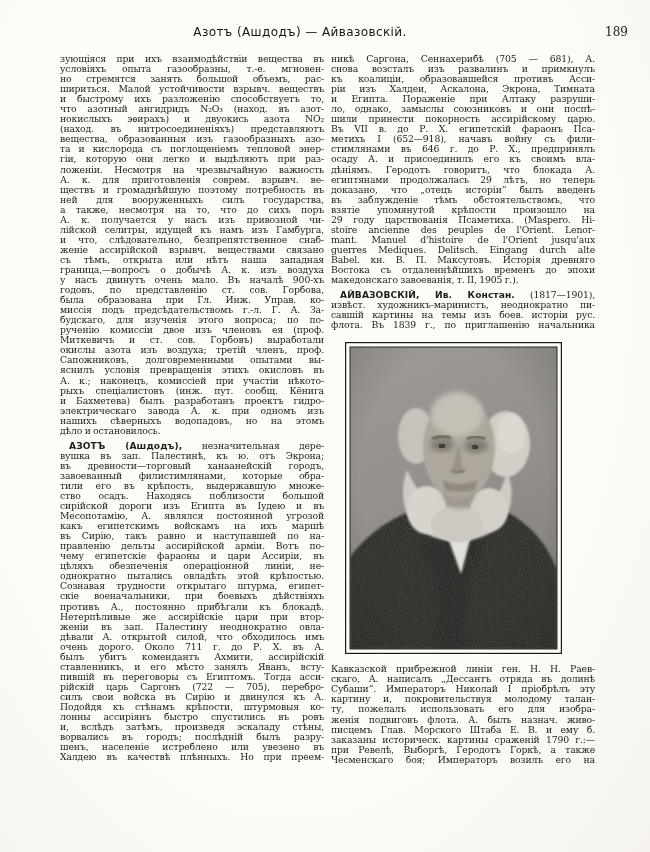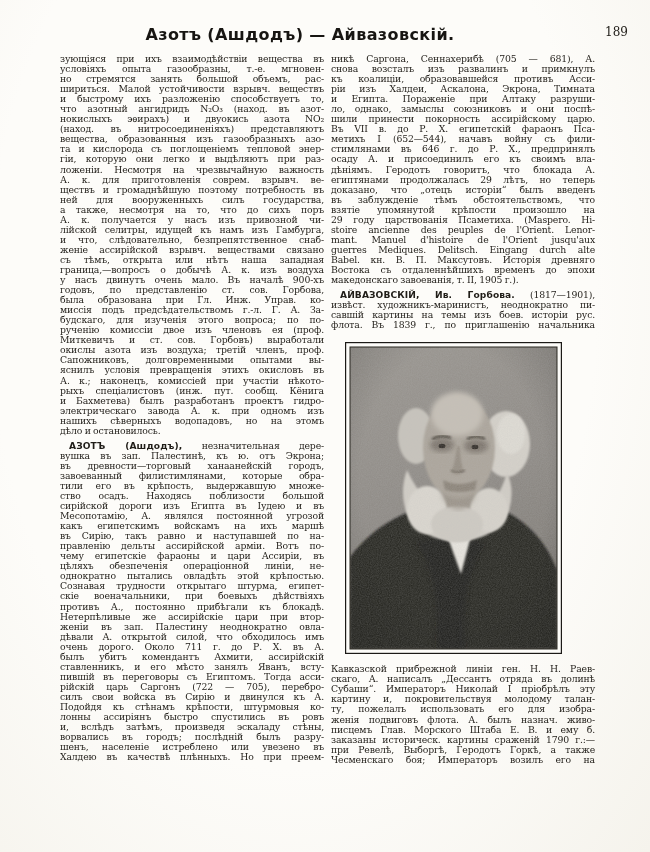--- a/index.html
+++ b/index.html
@@ -6,21 +6,21 @@
   .page {
     position:relative; width:650px; height:852px;
     background:radial-gradient(ellipse at 45% 35%, #fdfcf9 60%, #f5f3ec 100%);
     font-family:"DejaVu Serif", serif;
     color:#201d18;
     overflow:hidden;
   }
   .header-title {
     position:absolute; top:25px; left:57px; width:486px;
     text-align:center; font-family:"DejaVu Sans", sans-serif;
-    font-weight:bold; font-size:16px; letter-spacing:.4px; color:#171512;
+    font-weight:normal; font-size:12px; letter-spacing:.4px; color:#171512;
   }
   .page-number {
     position:absolute; top:25px; left:598px; width:30px;
     font-size:12px; text-align:right; color:#24211c;
   }
   .col {
     position:absolute; top:54px; width:264px;
     font-size:9.3px; line-height:10.05px;
     letter-spacing:-0.15px; word-spacing:-0.4px;
   }
@@ -128,40 +128,40 @@
   <div class="col col-right">
     <div>
         <div class="ln">никѣ Саргона, Сеннахерибѣ (705 — 681), А.</div>
         <div class="ln">снова возсталъ изъ развалинъ и примкнулъ</div>
         <div class="ln">къ коалиціи, образовавшейся противъ Асси-</div>
         <div class="ln">ріи изъ Халдеи, Аскалона, Экрона, Тимната</div>
         <div class="ln">и Египта. Пораженіе при Алтаку разруши-</div>
         <div class="ln">ло, однако, замыслы союзниковъ и они поспѣ-</div>
         <div class="ln">шили принести покорность ассирійскому царю.</div>
         <div class="ln">Въ VII в. до Р. Х. египетскій фараонъ Пса-</div>
-        <div class="ln">метихъ I (652—544), начавъ войну съ фили-</div>
+        <div class="ln">метихъ I (652—918), начавъ войну съ фили-</div>
         <div class="ln">стимлянами въ 646 г. до Р. Х., предпринялъ</div>
         <div class="ln">осаду А. и присоединилъ его къ своимъ вла-</div>
         <div class="ln">дѣніямъ. Геродотъ говоритъ, что блокада А.</div>
         <div class="ln">египтянами продолжалась 29 лѣтъ, но теперь</div>
         <div class="ln">доказано, что „отецъ исторіи“ былъ введенъ</div>
         <div class="ln">въ заблужденіе тѣмъ обстоятельствомъ, что</div>
         <div class="ln">взятіе упомянутой крѣпости произошло на</div>
         <div class="ln">29 году царствованія Псаметиха. (Maspero. Hi-</div>
         <div class="ln">stoire ancienne des peuples de l'Orient. Lenor-</div>
         <div class="ln">mant. Manuel d'histoire de l'Orient jusqu'aux</div>
         <div class="ln">guerres Mediques. Delitsch. Eingang durch alte</div>
         <div class="ln">Babel. кн. В. П. Максутовъ. Исторія древняго</div>
         <div class="ln">Востока съ отдаленнѣйшихъ временъ до эпохи</div>
       </div>
     <div class="ln-last">македонскаго завоеванія, т. II, 1905 г.).</div>
 
     <div class="entry-gap"></div>
 
-    <div class="ln headline"><span class="hw">АЙВАЗОВСКІЙ, Ив. Горбова.</span> <span>(1817—1901),</span></div>
+    <div class="ln headline"><span class="hw">АЙВАЗОВСКІЙ, Ив. Констан.</span> <span>(1817—1901),</span></div>
     <div>
         <div class="ln">извѣст. художникъ-маринистъ, неоднократно пи-</div>
         <div class="ln">савшій картины на темы изъ боев. исторіи рус.</div>
         <div class="ln">флота. Въ 1839 г., по приглашенію начальника</div>
       </div>
 
     <figure class="portrait">
       <svg width="217" height="312" viewBox="0 0 217 312" xmlns="http://www.w3.org/2000/svg">
         <defs>
           <linearGradient id="bgGrad" x1="0" y1="0" x2="0.3" y2="1">

